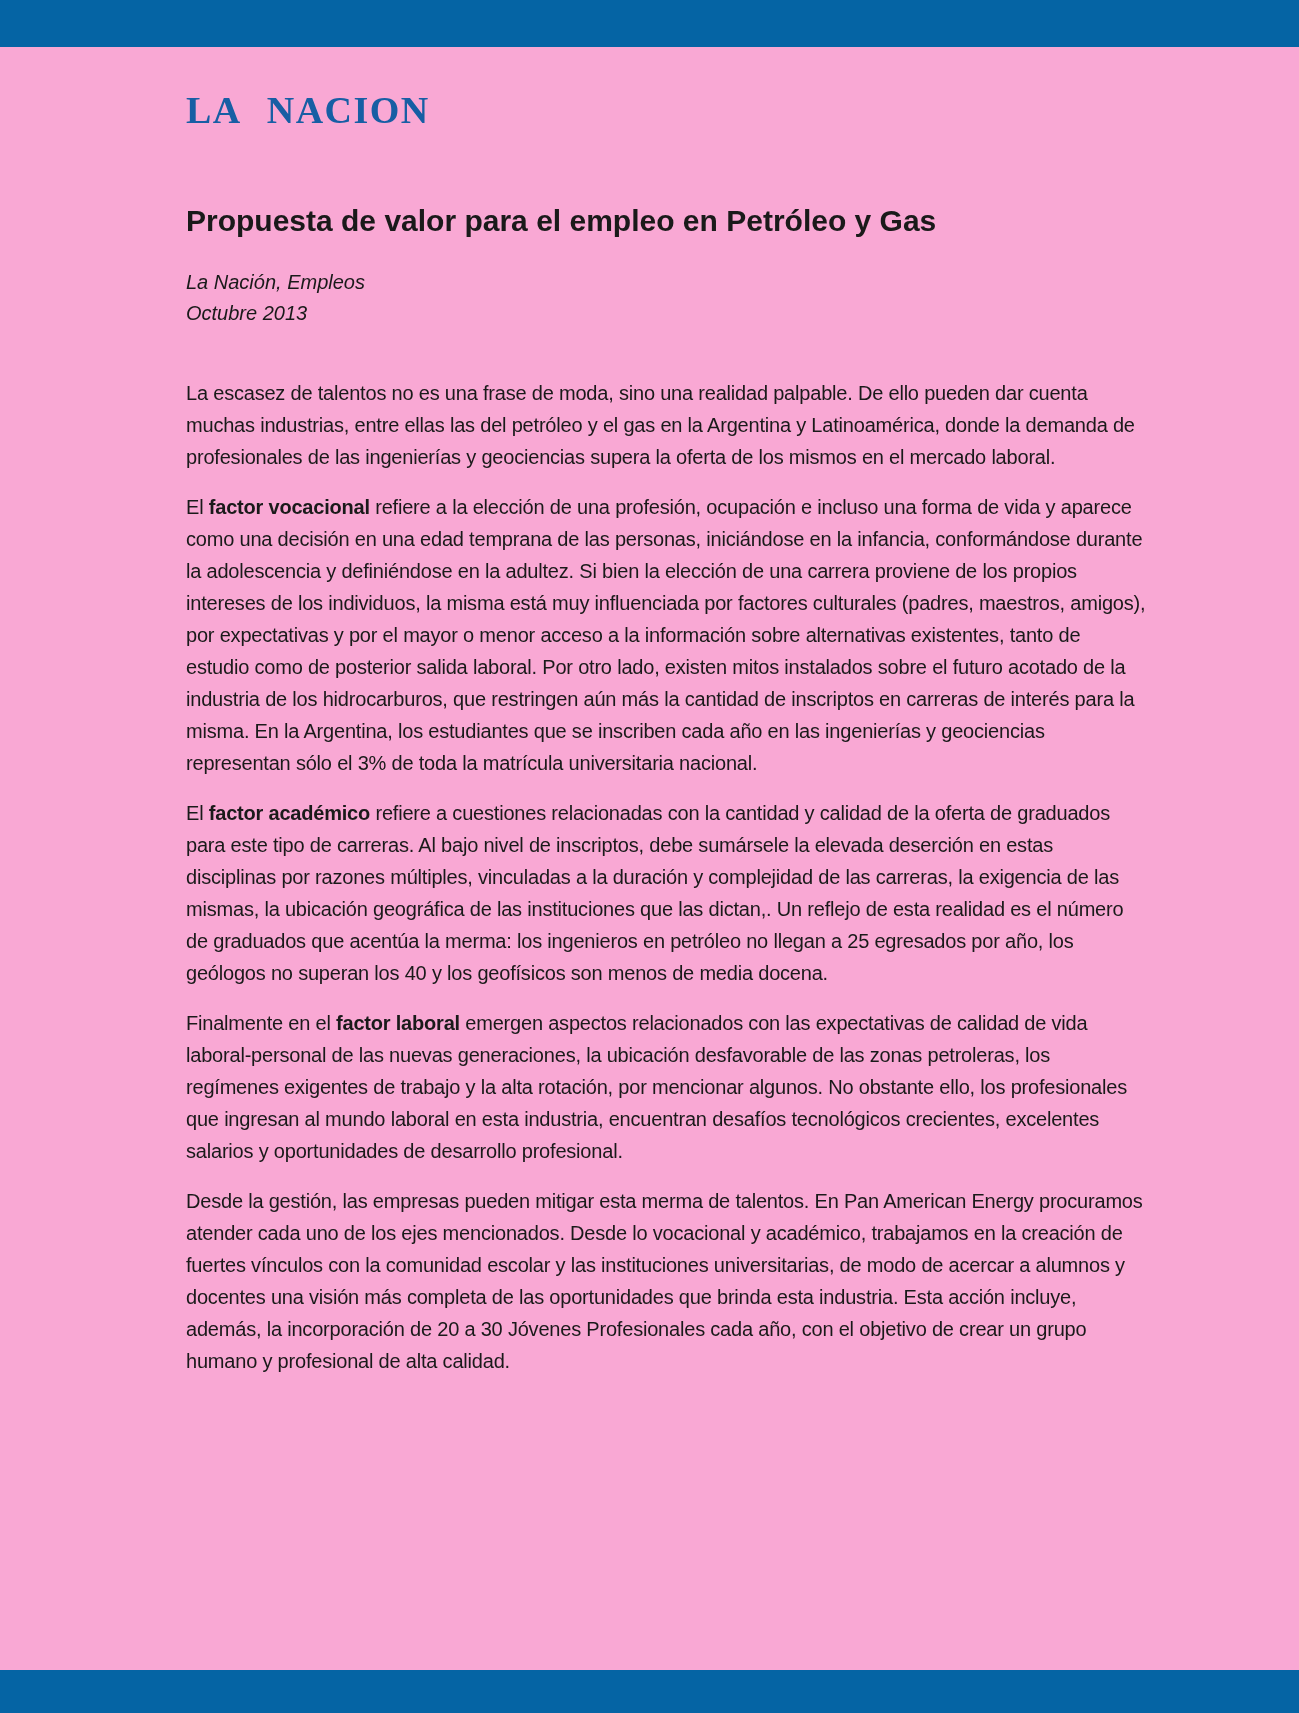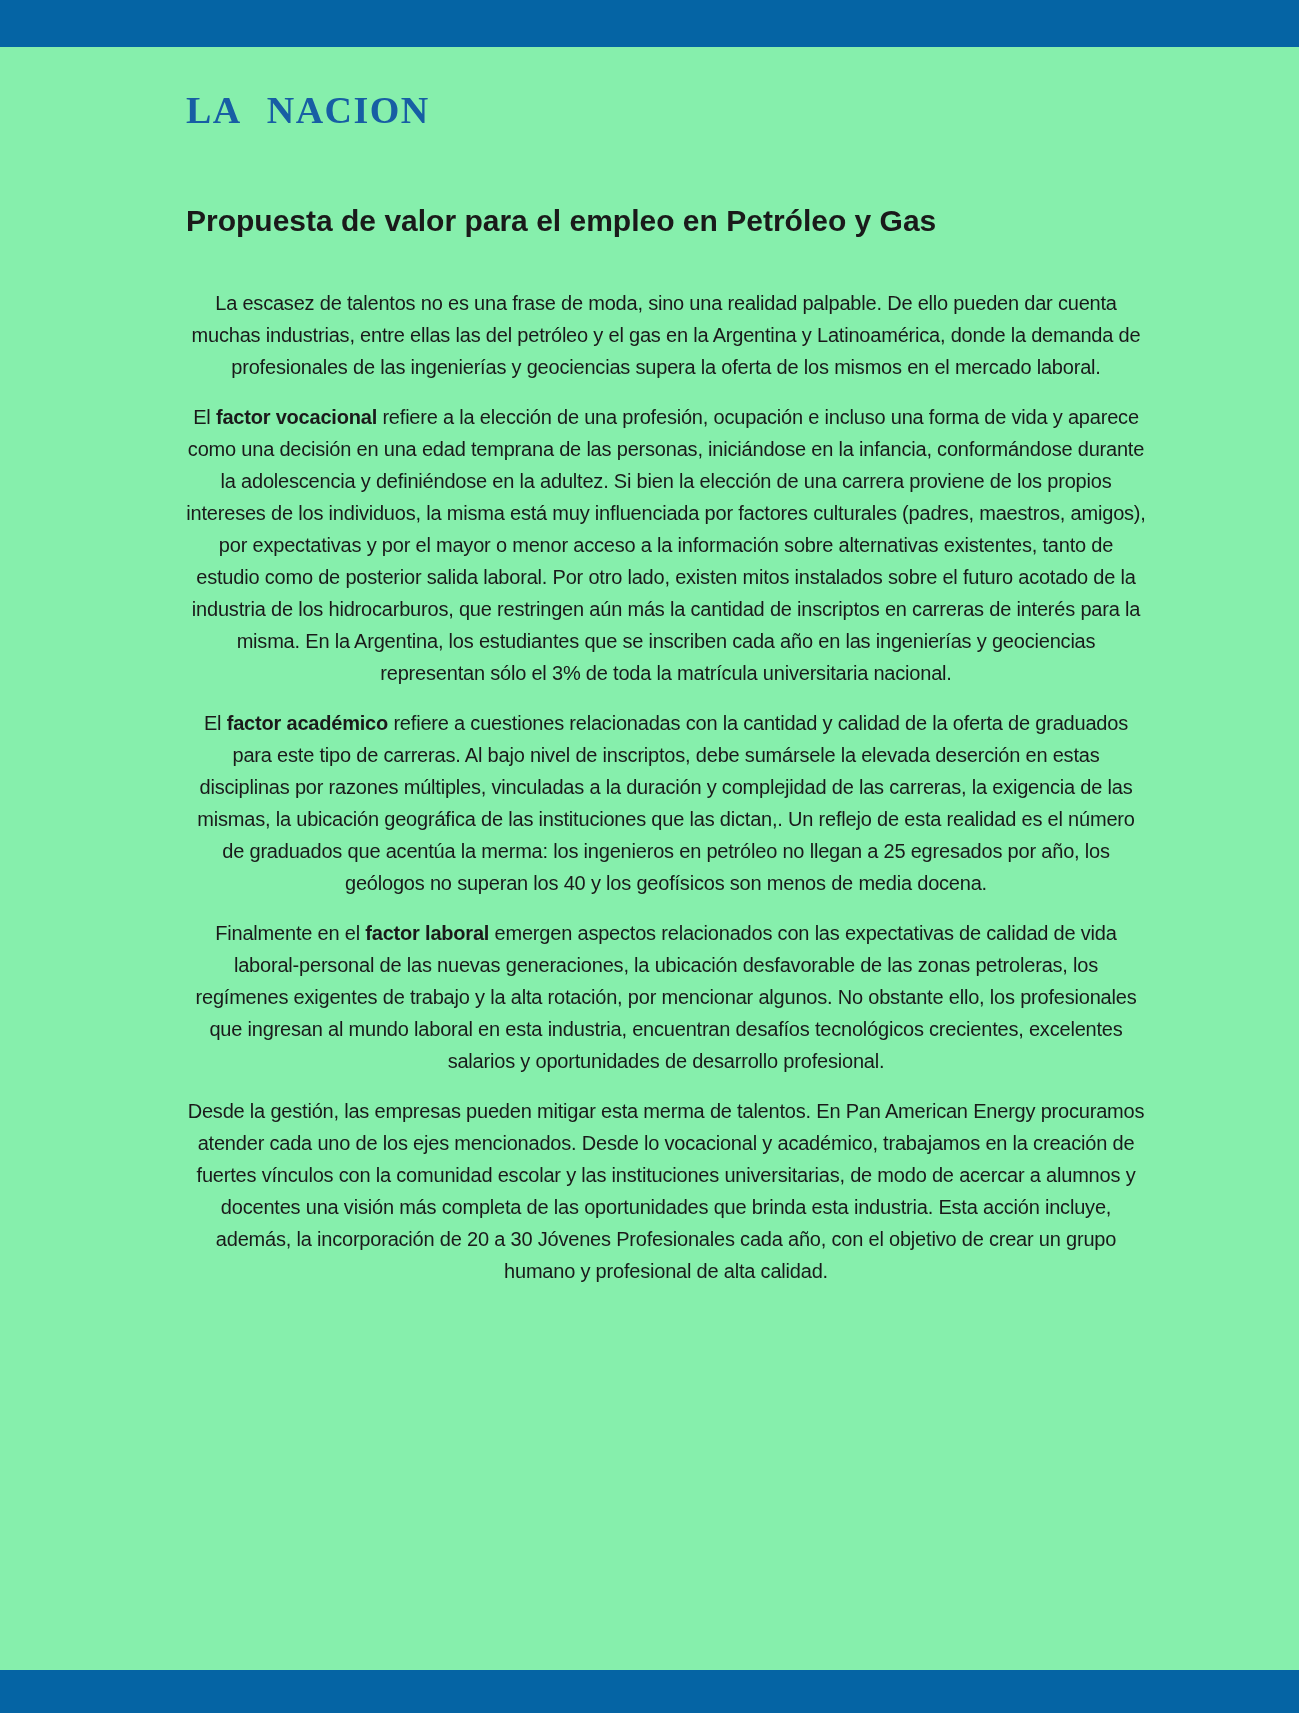--- a/index.html
+++ b/index.html
@@ -7,21 +7,21 @@
     --bar-blue:#0564A4;
     --logo-blue:#175EA4;
     --text-color:#1a1a1a;
   }
   *{margin:0;padding:0;box-sizing:border-box;}
   html,body{background:#fff;}
   .page{
     position:relative;
     width:1299px;
     height:1713px;
-    background:#86efac;
+    background:#f9a8d4;
     overflow:hidden;
     font-family:"Liberation Sans",sans-serif;
     color:var(--text-color);
   }
   .top-bar{
     position:absolute;top:0;left:0;width:100%;height:47px;
     background:var(--bar-blue);
   }
   .bottom-bar{
     position:absolute;bottom:0;left:0;width:100%;height:43px;
@@ -58,40 +58,43 @@
     line-height:31px;
   }
   .article-body{
     margin-top:48px;
   }
   .article-body p.para{
     font-size:20px;
     line-height:32px;
     letter-spacing:-0.2px;
     margin:0 0 18px 0;
-    text-align:center;
   }
   .article-body p.para strong{
     font-weight:bold;
     margin-top:18px;
   }
 </style>
 </head>
 <body>
 
 <div class="page">
 
   <div class="top-bar"></div>
 
   <div class="content">
 
     <div class="logo">LA NACION</div>
 
     <h1 class="article-title">Propuesta de valor para el empleo en Petróleo y Gas</h1>
 
+    <div class="meta">
+      <div>La Nación, Empleos</div>
+      <div>Octubre 2013</div>
+    </div>
 
     <div class="article-body">
 
     <p class="para"><span>La escasez de talentos no es una frase de moda, sino una realidad palpable. De ello pueden dar cuenta muchas industrias, entre ellas las del petróleo y el gas en la Argentina y Latinoamérica, donde la demanda de profesionales de las ingenierías y geociencias supera la oferta de los mismos en el mercado laboral.</span></p>
         <p class="para"><span>El </span><strong>factor vocacional</strong><span> refiere a la elección de una profesión, ocupación e incluso una forma de vida y aparece como una decisión en una edad temprana de las personas, iniciándose en la infancia, conformándose durante la adolescencia y definiéndose en la adultez. Si bien la elección de una carrera proviene de los propios intereses de los individuos, la misma está muy influenciada por factores culturales (padres, maestros, amigos), por expectativas y por el mayor o menor acceso a la información sobre alternativas existentes, tanto de estudio como de posterior salida laboral. Por otro lado, existen mitos instalados sobre el futuro acotado de la industria de los hidrocarburos, que restringen aún más la cantidad de inscriptos en carreras de interés para la misma. En la Argentina, los estudiantes que se inscriben cada año en las ingenierías y geociencias representan sólo el 3% de toda la matrícula universitaria nacional.</span></p>
         <p class="para"><span>El </span><strong>factor académico</strong><span> refiere a cuestiones relacionadas con la cantidad y calidad de la oferta de graduados para este tipo de carreras. Al bajo nivel de inscriptos, debe sumársele la elevada deserción en estas disciplinas por razones múltiples, vinculadas a la duración y complejidad de las carreras, la exigencia de las mismas, la ubicación geográfica de las instituciones que las dictan,. Un reflejo de esta realidad es el número de graduados que acentúa la merma: los ingenieros en petróleo no llegan a 25 egresados por año, los geólogos no superan los 40 y los geofísicos son menos de media docena.</span></p>
         <p class="para"><span>Finalmente en el </span><strong>factor laboral</strong><span> emergen aspectos relacionados con las expectativas de calidad de vida laboral-personal  de las nuevas generaciones,  la ubicación desfavorable de las zonas petroleras, los regímenes exigentes de trabajo y la alta rotación, por mencionar algunos. No obstante ello, los profesionales que ingresan al mundo laboral en esta industria, encuentran desafíos tecnológicos crecientes, excelentes salarios y oportunidades de desarrollo profesional.</span></p>
         <p class="para"><span>Desde la gestión, las empresas pueden mitigar esta merma de talentos. En Pan American Energy procuramos atender cada uno de los ejes mencionados. Desde lo vocacional y académico, trabajamos en la creación de fuertes vínculos con la comunidad escolar y las instituciones universitarias, de modo de acercar a alumnos y docentes una visión más completa de las oportunidades que brinda esta industria. Esta acción incluye, además, la incorporación de 20 a 30 Jóvenes Profesionales cada año, con el objetivo de  crear un grupo humano y profesional de alta calidad.</span></p>
       </div>
 

